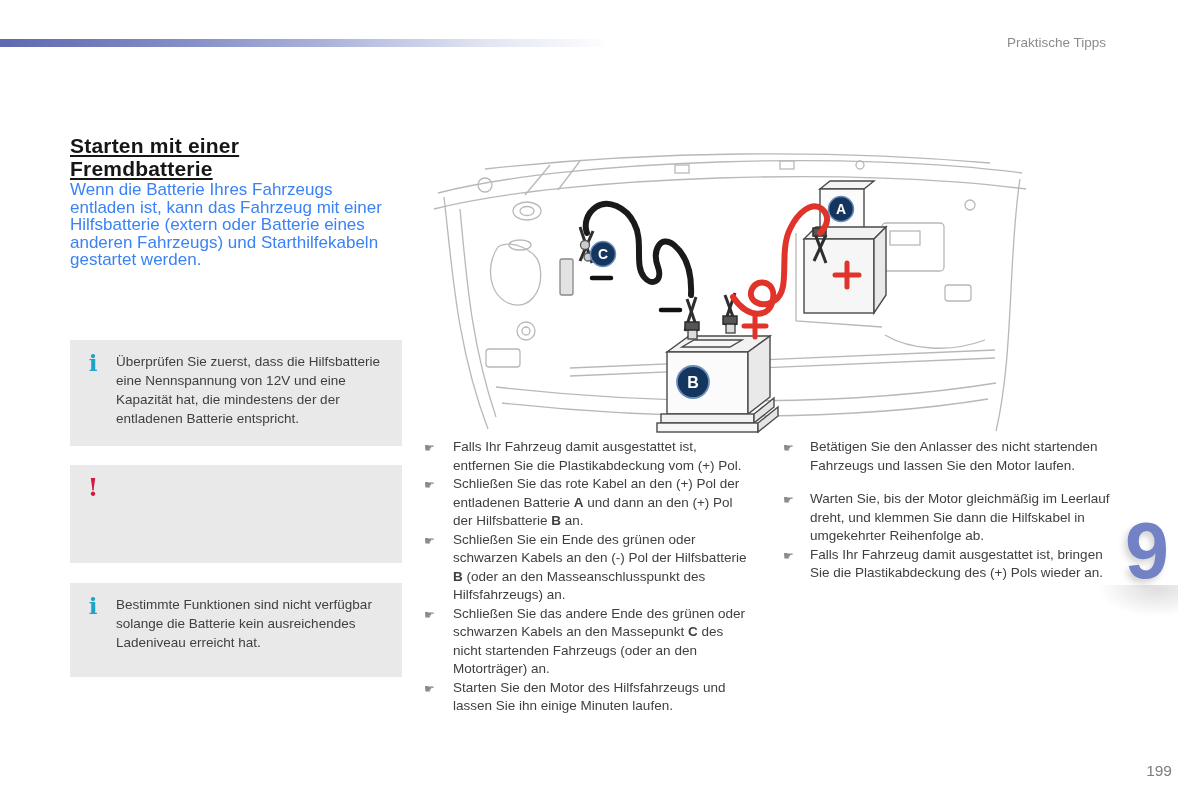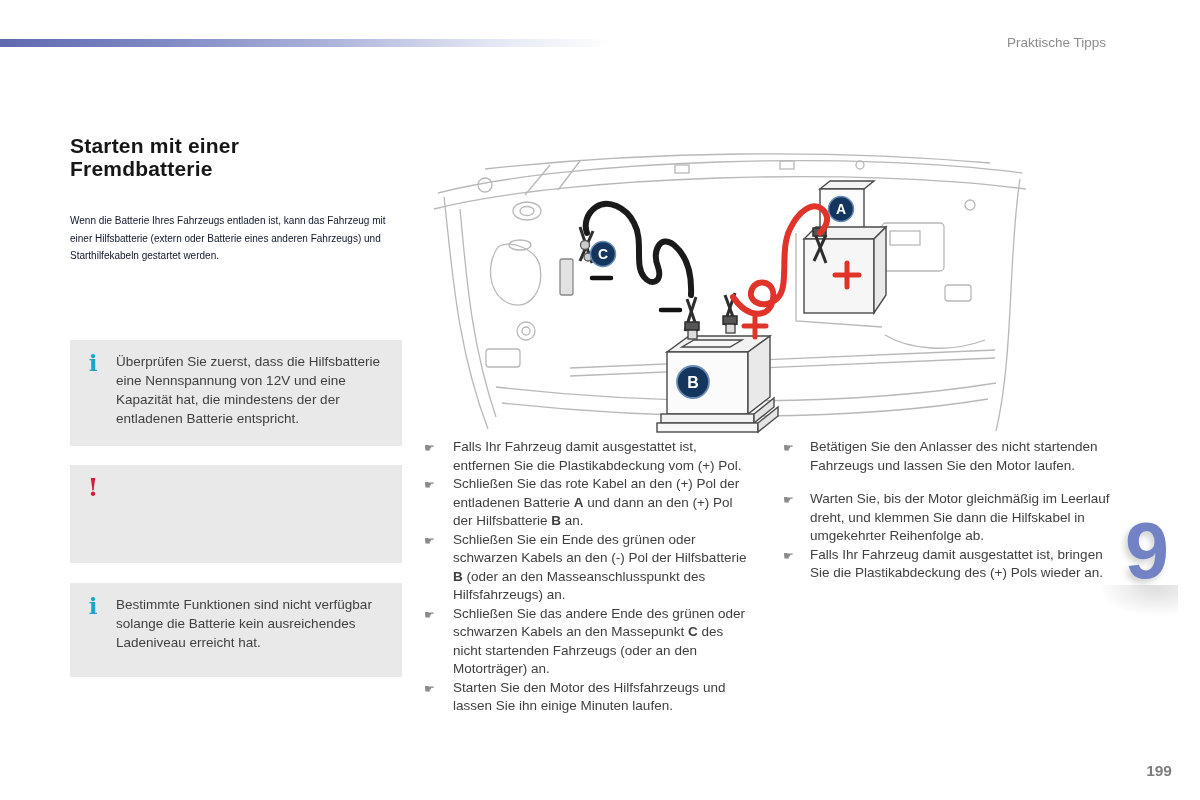--- a/index.html
+++ b/index.html
@@ -9,22 +9,22 @@
     font-family:"Liberation Sans", "DejaVu Sans", sans-serif; color:#3f3f3f; overflow:hidden;
   }
   .topbar {
     position:absolute; left:0; top:39px; width:720px; height:8px;
     background:linear-gradient(90deg,#5f69af 0%,#7e88c3 22%,#aab2da 45%,#e3e6f3 68%,#ffffff 85%);
   }
   .section-title {
     position:absolute; top:35px; right:94px; font-size:13.5px; color:#8c8c8c;text-align:right;
   }
   .left-col { position:absolute; left:70px; top:134px; width:332px; }
-  .article-title { font-size:21px; font-weight:bold; color:#161616; line-height:23px; letter-spacing:.2px; }
-  .intro { margin-top:32px; font-size:10px; line-height:17.6px; color:#0f172a; }
+  .article-title { font-size:21px; font-weight:bold; color:#161616; line-height:23px; letter-spacing:.2px;text-decoration:underline; }
+  .intro { margin-top:1px; font-size:17px; line-height:17.6px; color:#3b82f6; }
 
   .note {
     position:absolute; left:70px; width:332px; background:#e9e9e9;
     display:flex; padding:12px 14px 12px 0;
   }
   .note-1 { top:340px; height:106px; }
   .note-2 { top:465px; height:98px; }
   .note-3 { top:583px; height:94px; }
   .note-icon {
     width:46px; flex:0 0 46px; text-align:center;
@@ -49,21 +49,21 @@
 
   .chapter-num {
     position:absolute; right:31px; top:511px; font-size:79px; font-weight:bold;
     color:#7381c5; line-height:1; text-shadow:-3px 4px 6px rgba(110,110,110,0.30);
   }
   .chapter-shadow {
     position:absolute; right:22px; top:585px; width:85px; height:34px;
     background:radial-gradient(ellipse at 75% 10%, rgba(0,0,0,0.13), transparent 65%);
   }
   .page-num {
-    position:absolute; right:28px; bottom:20px; font-size:15.5px; font-weight:bold; color:#7d7d7d;
+    position:absolute; right:28px; bottom:20px; font-size:15.5px; font-weight:normal; color:#7d7d7d;
   }
   text.label-letter { fill:#ffffff; font-weight:bold; font-family:"Liberation Sans",sans-serif; }
 </style>
 </head>
 <body>
 
 <div class="page">
 
   <div class="topbar"></div>
   <div class="section-title">Praktische Tipps</div>

